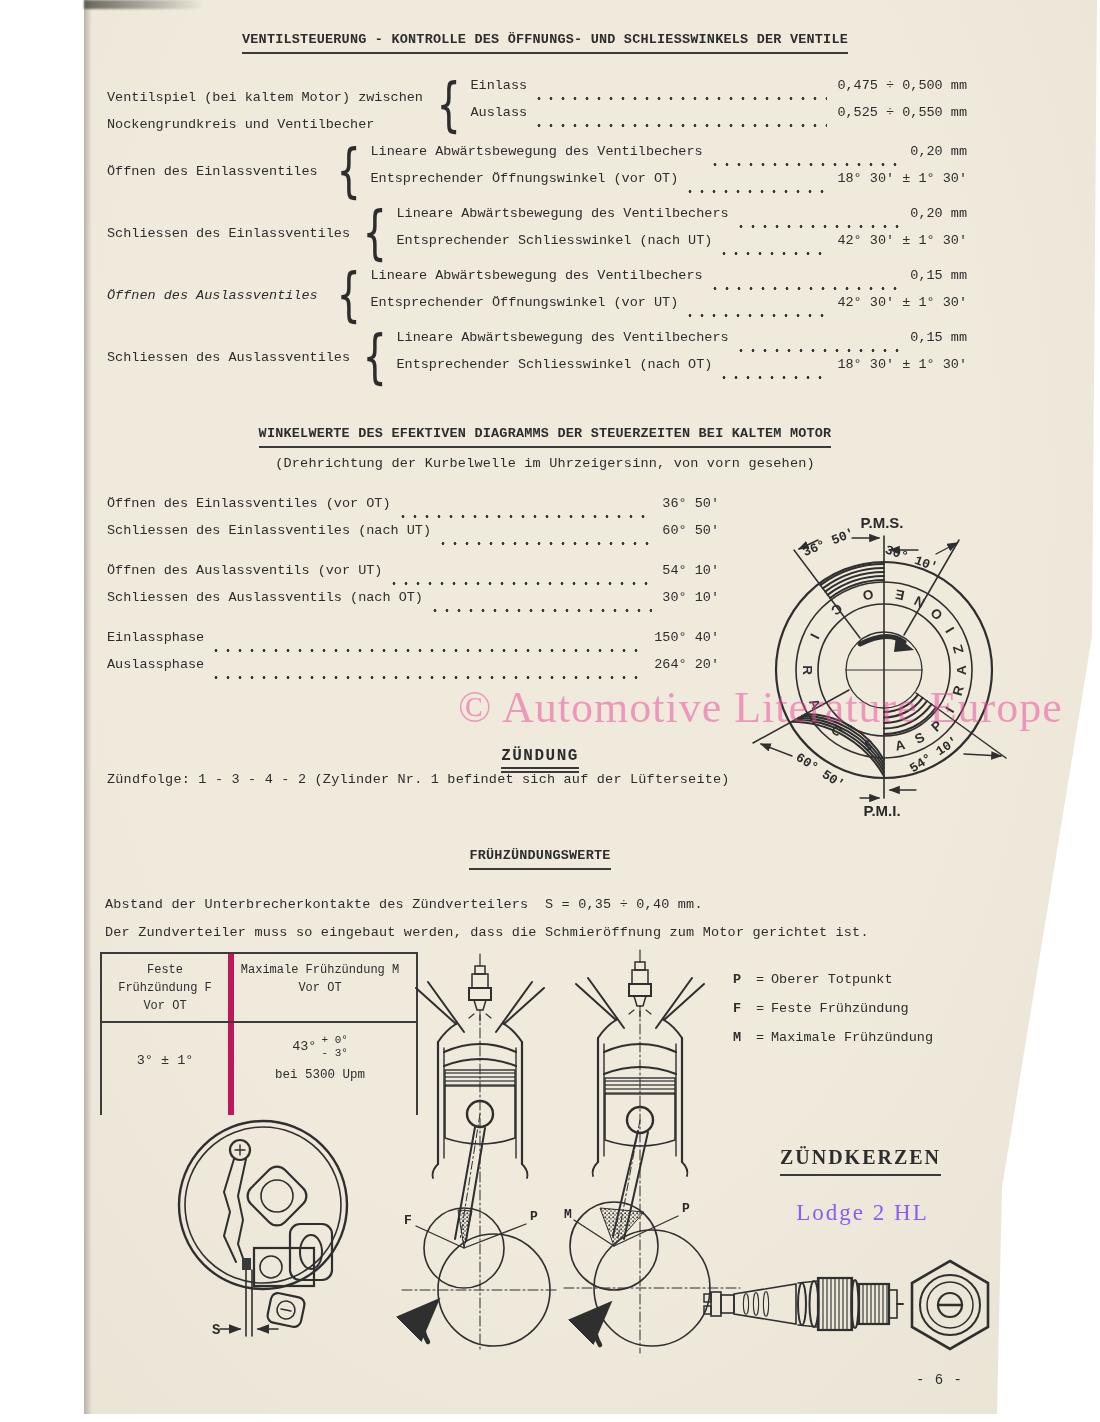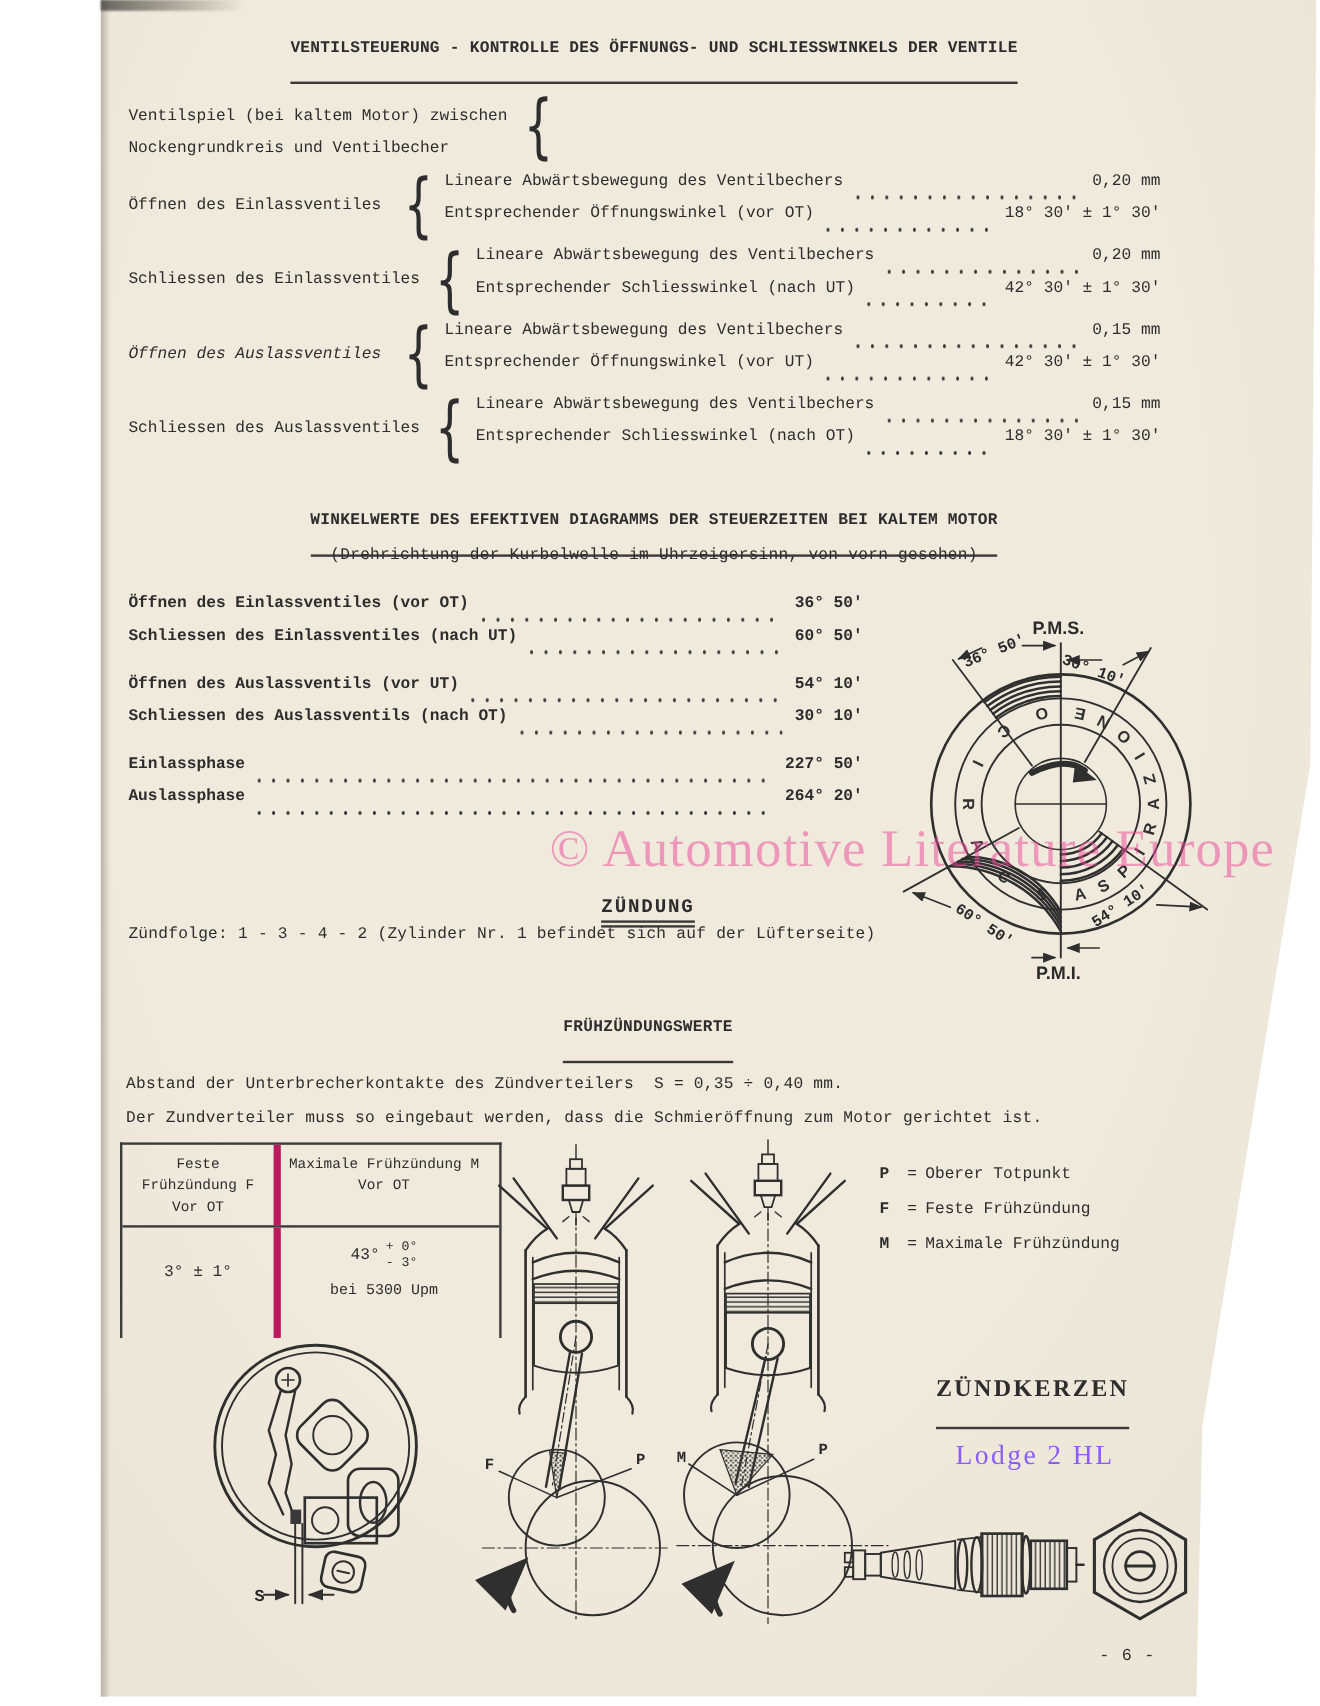--- a/index.html
+++ b/index.html
@@ -10,21 +10,21 @@
            background: radial-gradient(ellipse at 45% 35%, #efeadc 55%, #e8e3d3 100%);
            clip-path: polygon(0 0, 1013px 0, 1008px 45%, 918px 84%, 913px 100%, 0 100%); }
   #paper-edge { position:absolute; left:84px; top:0; width:8px; height:1414px;
            background: linear-gradient(90deg, #8d887c, rgba(200,195,185,0)); opacity:.55; }
   #paper-smudge { position:absolute; left:84px; top:0; width:120px; height:9px;
            background: linear-gradient(90deg, #3c3a36, rgba(60,58,54,0)); opacity:.75; filter:blur(1px); }
   .abs { position:absolute; }
   .ctr { text-align:center; }
   .b { font-weight:bold; }
   .fs13 { font-size:13.5px; letter-spacing:.2px; }
-  .u1 { display:inline-block; border-bottom:2px solid #3a3a3a; padding-bottom:20px; }
+  .u1 { display:inline-block; border-bottom:2px solid #3a3a3a; padding-bottom:5px; }
   .u2 { display:inline-block; border-bottom:2px solid #3a3a3a; padding-bottom:2px; position:relative; }
   .u2::after { content:""; position:absolute; left:0; right:0; bottom:-6px; height:2px; background:#3a3a3a; }
   .drow { display:flex; align-items:baseline; height:27px; font-size:13.5px; }
   .drow .lbl { white-space:pre; }
   .drow .val { white-space:pre; }
   .lead { flex:1 1 auto; align-self:flex-end; height:5px; margin:0 10px 4px 10px;
           background-image: radial-gradient(circle at 2px 2.5px, #3a3a3a 1.35px, rgba(0,0,0,0) 1.6px);
           background-size:12px 5px; background-repeat:repeat-x; min-width:30px; }
   .blk { display:flex; align-items:center; }
   .blk .blbl { font-size:13.5px; white-space:pre-wrap; }
@@ -70,20 +70,32 @@
   <div class="abs ctr" style="left:105px; top:30px; width:880px;">
     <span class="u1 b fs13">VENTILSTEUERUNG - KONTROLLE DES ÖFFNUNGS- UND SCHLIESSWINKELS DER VENTILE</span>
   </div>
 
   <div class="abs blk" style="left:107px; top:76px; width:860px; height:58px;">
     <div style="width:322px;margin-top:12px;">
       <div class="vc-lbl">Ventilspiel (bei kaltem Motor) zwischen</div>
       <div class="vc-lbl">Nockengrundkreis und Ventilbecher</div>
     </div>
     <div class="brace">{</div>
+    <div class="rows2">
+      <div class="drow">
+        <span class="lbl">Einlass</span>
+        <span class="lead"></span>
+        <span class="val">0,475 ÷ 0,500 mm</span>
+      </div>
+      <div class="drow">
+        <span class="lbl">Auslass</span>
+        <span class="lead"></span>
+        <span class="val">0,525 ÷ 0,550 mm</span>
+      </div>
+    </div>
   </div>
 
   <div class="abs blk" style="left:107px; top:141px; width:860px; height:60px;">
     <div class="blbl" style="width:222px;">Öffnen des Einlassventiles</div>
     <div class="brace">{</div>
     <div class="rows2">
       <div class="drow">
           <span class="lbl">Lineare Abwärtsbewegung des Ventilbechers</span>
           <span class="lead"></span>
           <span class="val">0,20 mm</span>
@@ -145,21 +157,21 @@
           <span class="val">18° 30' ± 1° 30'</span>
         </div>
     </div>
   </div>
 
   <div class="abs ctr" style="left:105px; top:424px; width:880px;">
     <span class="u1 b fs13">WINKELWERTE DES EFEKTIVEN DIAGRAMMS DER STEUERZEITEN BEI KALTEM MOTOR</span>
   </div>
   <div class="abs ctr fs13" style="left:105px; top:456px; width:880px;">(Drehrichtung der Kurbelwelle im Uhrzeigersinn, von vorn gesehen)</div>
 
-  <div class="abs" style="left:107px; top:496px; width:612px;font-weight:bold;">
+  <div class="abs" style="left:107px; top:496px; width:612px;">
     <div class="drow">
         <span class="lbl">Öffnen des Einlassventiles (vor OT)</span>
         <span class="lead"></span>
         <span class="val">36° 50'</span>
       </div>
     <div class="drow">
         <span class="lbl">Schliessen des Einlassventiles (nach UT)</span>
         <span class="lead"></span>
         <span class="val">60° 50'</span>
       </div>
@@ -169,21 +181,21 @@
         <span class="val">54° 10'</span>
       </div>
     <div class="drow">
         <span class="lbl">Schliessen des Auslassventils (nach OT)</span>
         <span class="lead"></span>
         <span class="val">30° 10'</span>
       </div>
     <div class="drow" style="margin-top:13px;">
         <span class="lbl">Einlassphase</span>
         <span class="lead"></span>
-        <span class="val">227° 50'</span>
+        <span class="val">150° 40'</span>
       </div>
     <div class="drow">
         <span class="lbl">Auslassphase</span>
         <span class="lead"></span>
         <span class="val">264° 20'</span>
       </div>
   </div>
 
   <svg class="abs" style="left:712px; top:492px;" width="350" height="345" viewBox="0 0 350 345">
     <defs>

